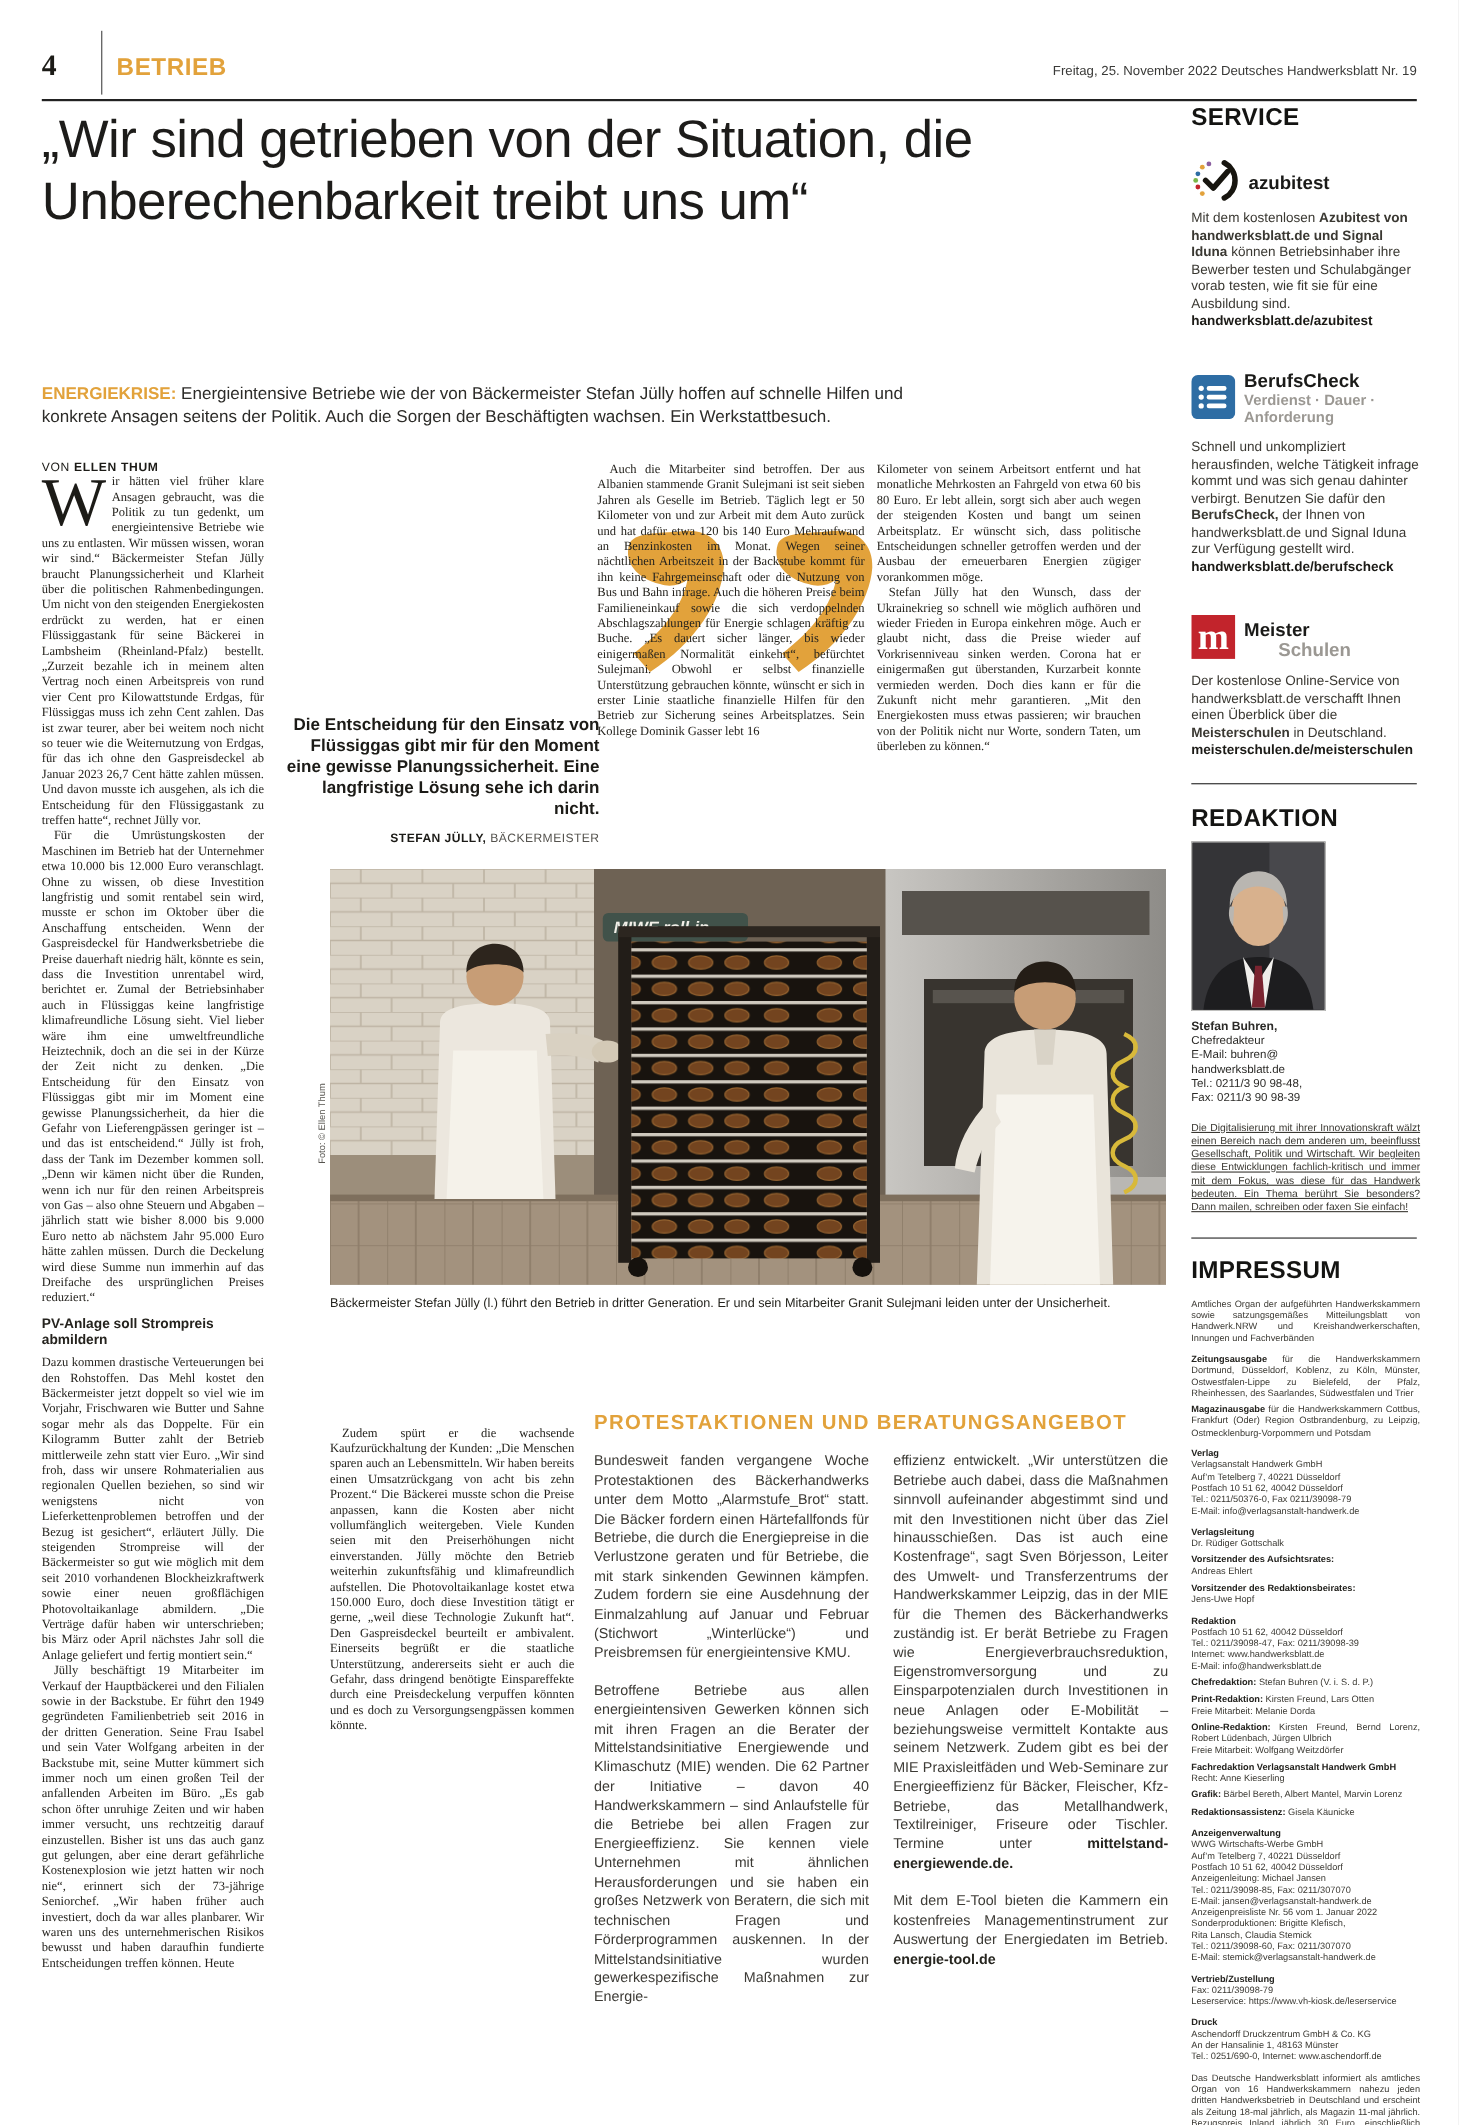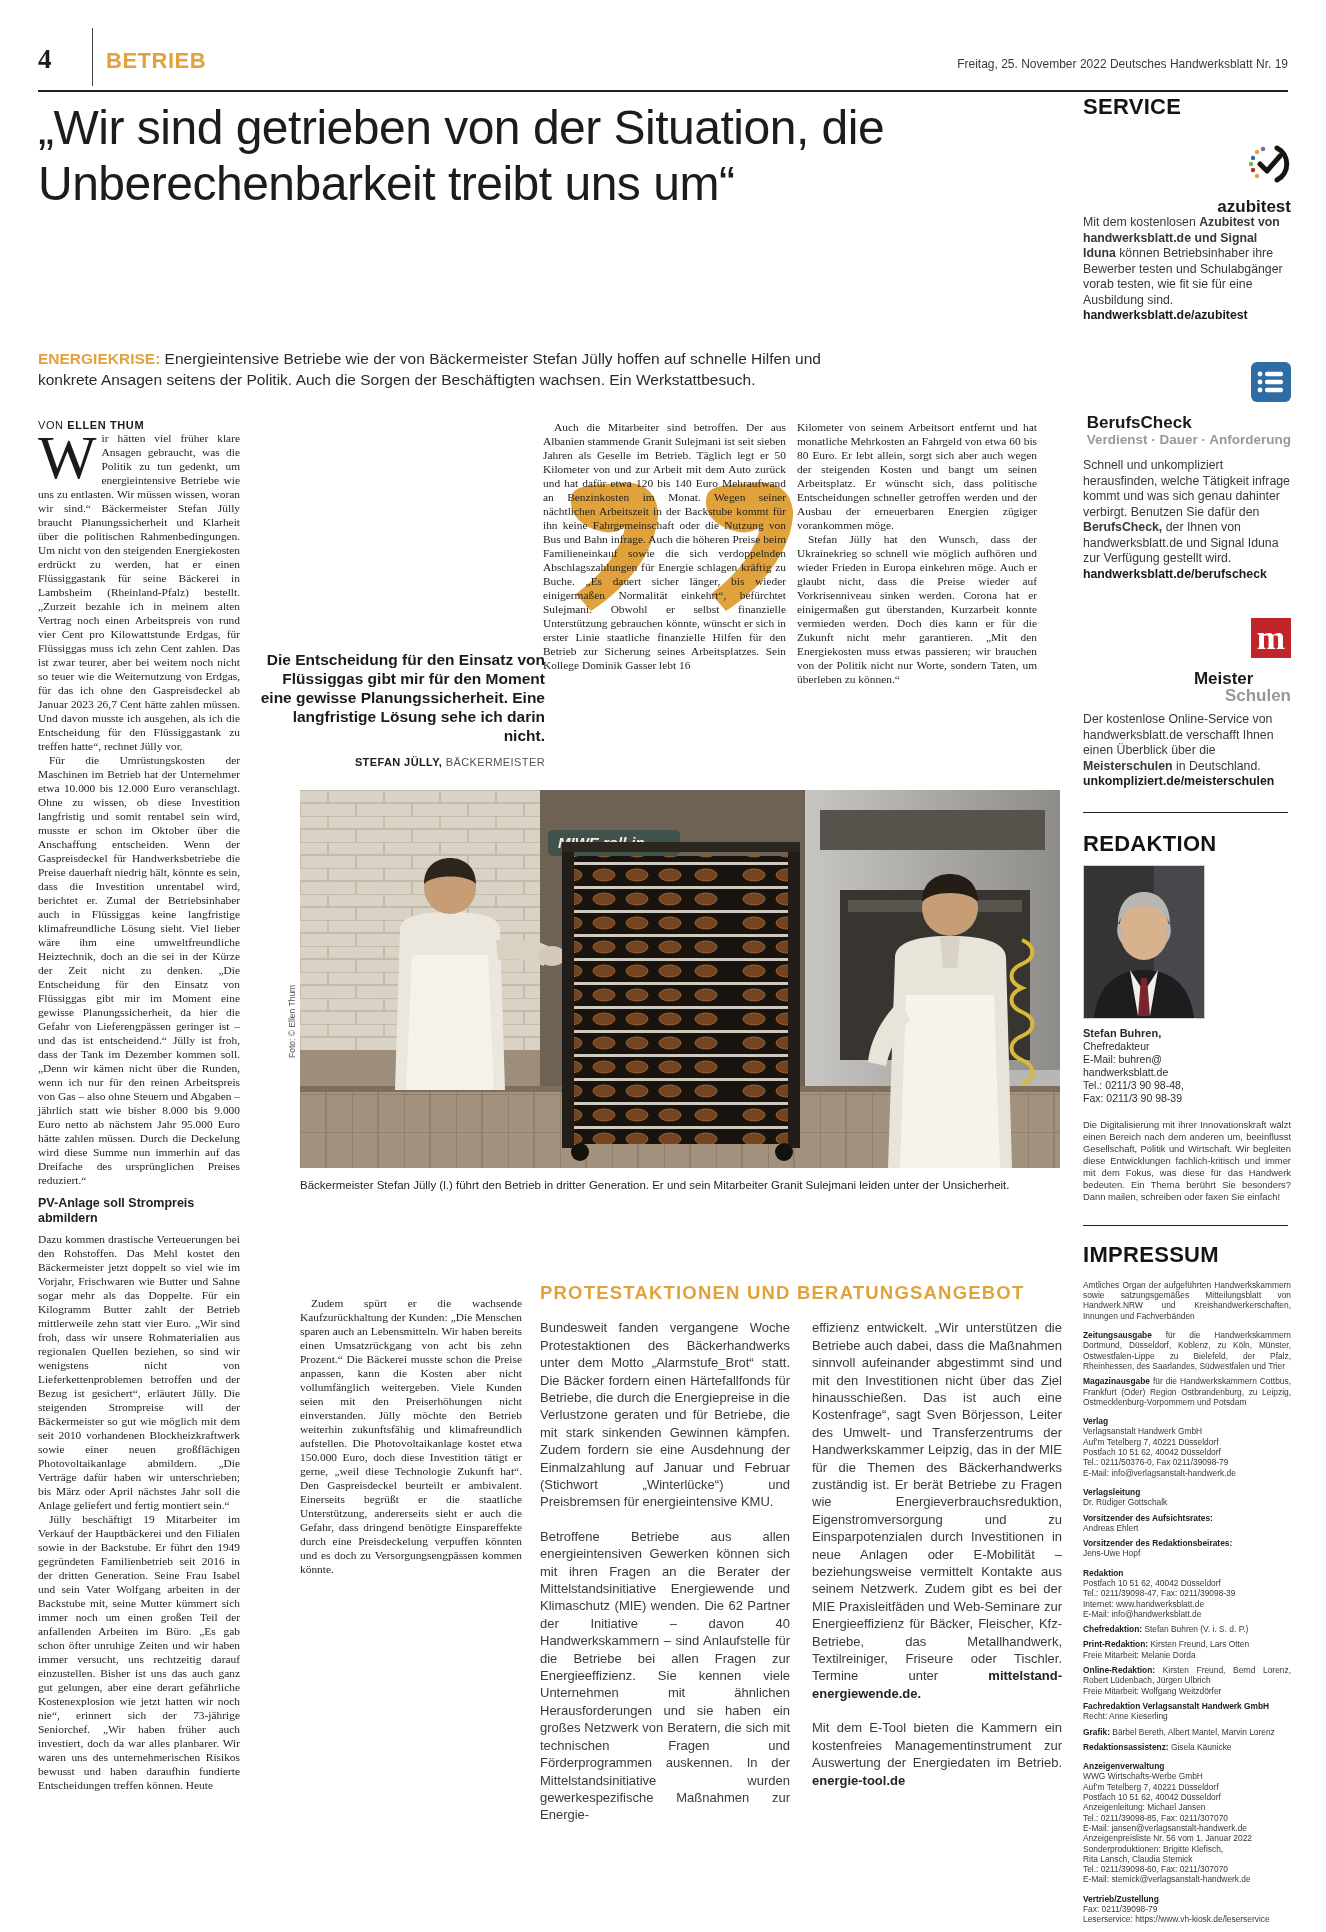--- a/index.html
+++ b/index.html
@@ -44,29 +44,29 @@
   .protest-h{font:700 18.5px/1.1 "Liberation Sans",sans-serif;color:#e2a23b;letter-spacing:1.2px;margin:0 0 16px 0;}
   .protest-cols{display:flex;gap:22px;}
   .pcol{width:250px;font:13px/17.4px "Liberation Sans",sans-serif;color:#3c3a35;text-align:justify;hyphens:auto;}
   .pcol p{margin:0 0 17px 0;}
   .pcol strong{color:#26251f;}
   
   .sidebar{position:absolute;left:1083px;top:96px;width:208px;}
   .sb-h{font:700 22px/1 "Liberation Sans",sans-serif;color:#141412;letter-spacing:.3px;margin:0;}
   .sb-block{font:12.3px/15.5px "Liberation Sans",sans-serif;color:#3a3832;}
   .sb-block .lnk{font-weight:700;color:#1c1b17;}
-  .logo-row{display:flex;align-items:flex-end;gap:8px;flex-direction:column;}
+  .logo-row{display:flex;align-items:center;gap:8px;}
   .logo-stack{line-height:1;}
   .lt1{font:700 17px/1 "Liberation Sans",sans-serif;color:#1a1a18;}
   .lt2{font:700 13.5px/1.25 "Liberation Sans",sans-serif;color:#9b9893;margin-top:24px;}
   .lt2g{font:700 17px/1 "Liberation Sans",sans-serif;color:#9b9893;margin-left:31px;}
   .sb-rule{border:none;border-top:1.5px solid #222;margin:22px 0 0 0;width:205px;}
   .red-contact{font:10.5px/13px "Liberation Sans",sans-serif;color:#2c2b28;}
   .red-contact b{font-size:11px;}
-  .red-blurb{font:9.4px/12px "Liberation Sans",sans-serif;color:#3a3832;text-align:justify;}
+  .red-blurb{font:9.4px/12px "Liberation Sans",sans-serif;color:#3a3832;text-align:justify;text-decoration:underline;}
   .imp{font:8.4px/10.3px "Liberation Sans",sans-serif;color:#3a3832;text-align:justify;margin:0 0 5px 0;}
   .imp .pre{white-space:pre-line;text-align:left;display:block;}
   .imp strong{color:#23221e;}
   .imp.gap{margin-top:9px;}
   .portrait{width:120px;height:152px;background:#2b2b2d;margin-top:10px;border:1px solid #cfcfcd;}
 </style>
 </head>
 <body>
 
 <div class="page">
@@ -274,21 +274,21 @@
           <text x="20" y="31" text-anchor="middle" font-family="Liberation Serif, serif" font-size="34" font-weight="bold" fill="#ffffff">m</text>
         </svg>
       </span>
       <span class="logo-stack">
         <span class="lt1">Meister</span><br>
         <span class="lt2g">Schulen</span>
       </span>
     </div>
     <div class="sb-block" style="margin-top:8px;">
       <span>Der kostenlose Online-Service von handwerksblatt.de verschafft Ihnen einen Überblick über die </span><strong>Meisterschulen</strong><span> in Deutschland.</span><br>
-      <span class="lnk">unkompliziert.de/meisterschulen</span>
+      <span class="lnk">meisterschulen.de/meisterschulen</span>
     </div>
 
     <hr class="sb-rule">
 
     <h2 class="sb-h" style="margin-top:20px;">REDAKTION</h2>
 
     <div class="portrait">
       <svg width="120" height="152" viewBox="0 0 120 152">
         <rect width="120" height="152" fill="#343437"></rect>
         <rect x="70" width="50" height="152" fill="#48484c"></rect>

